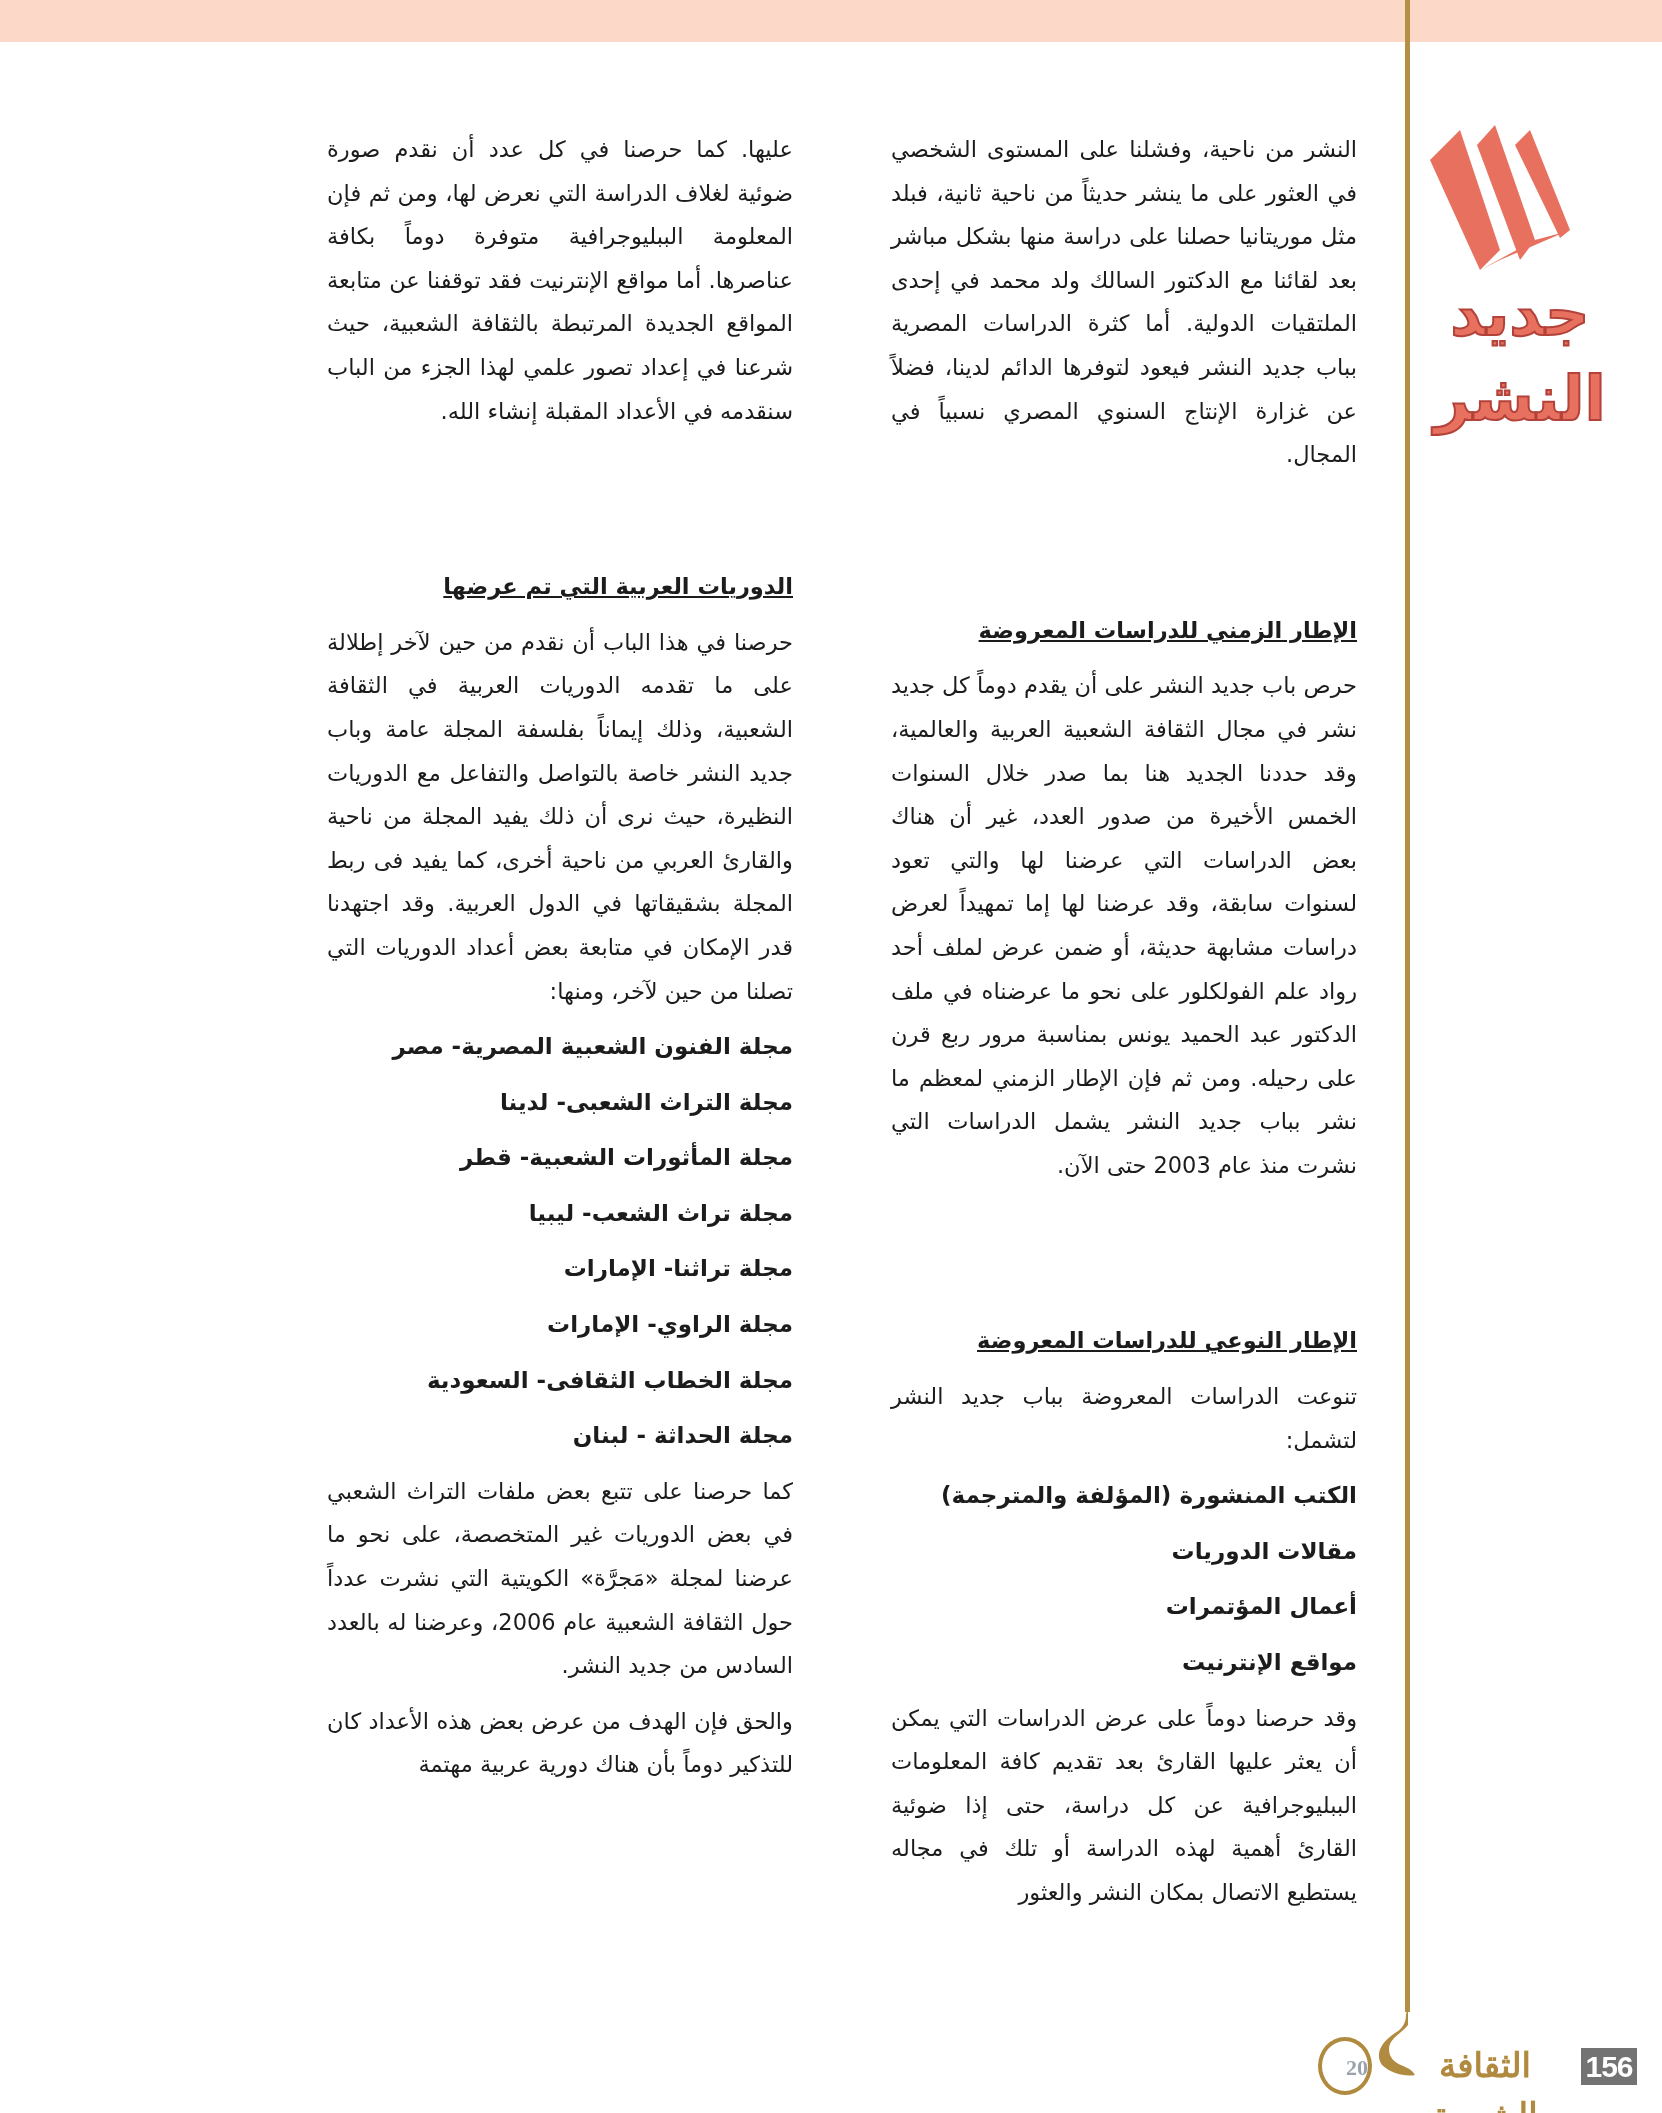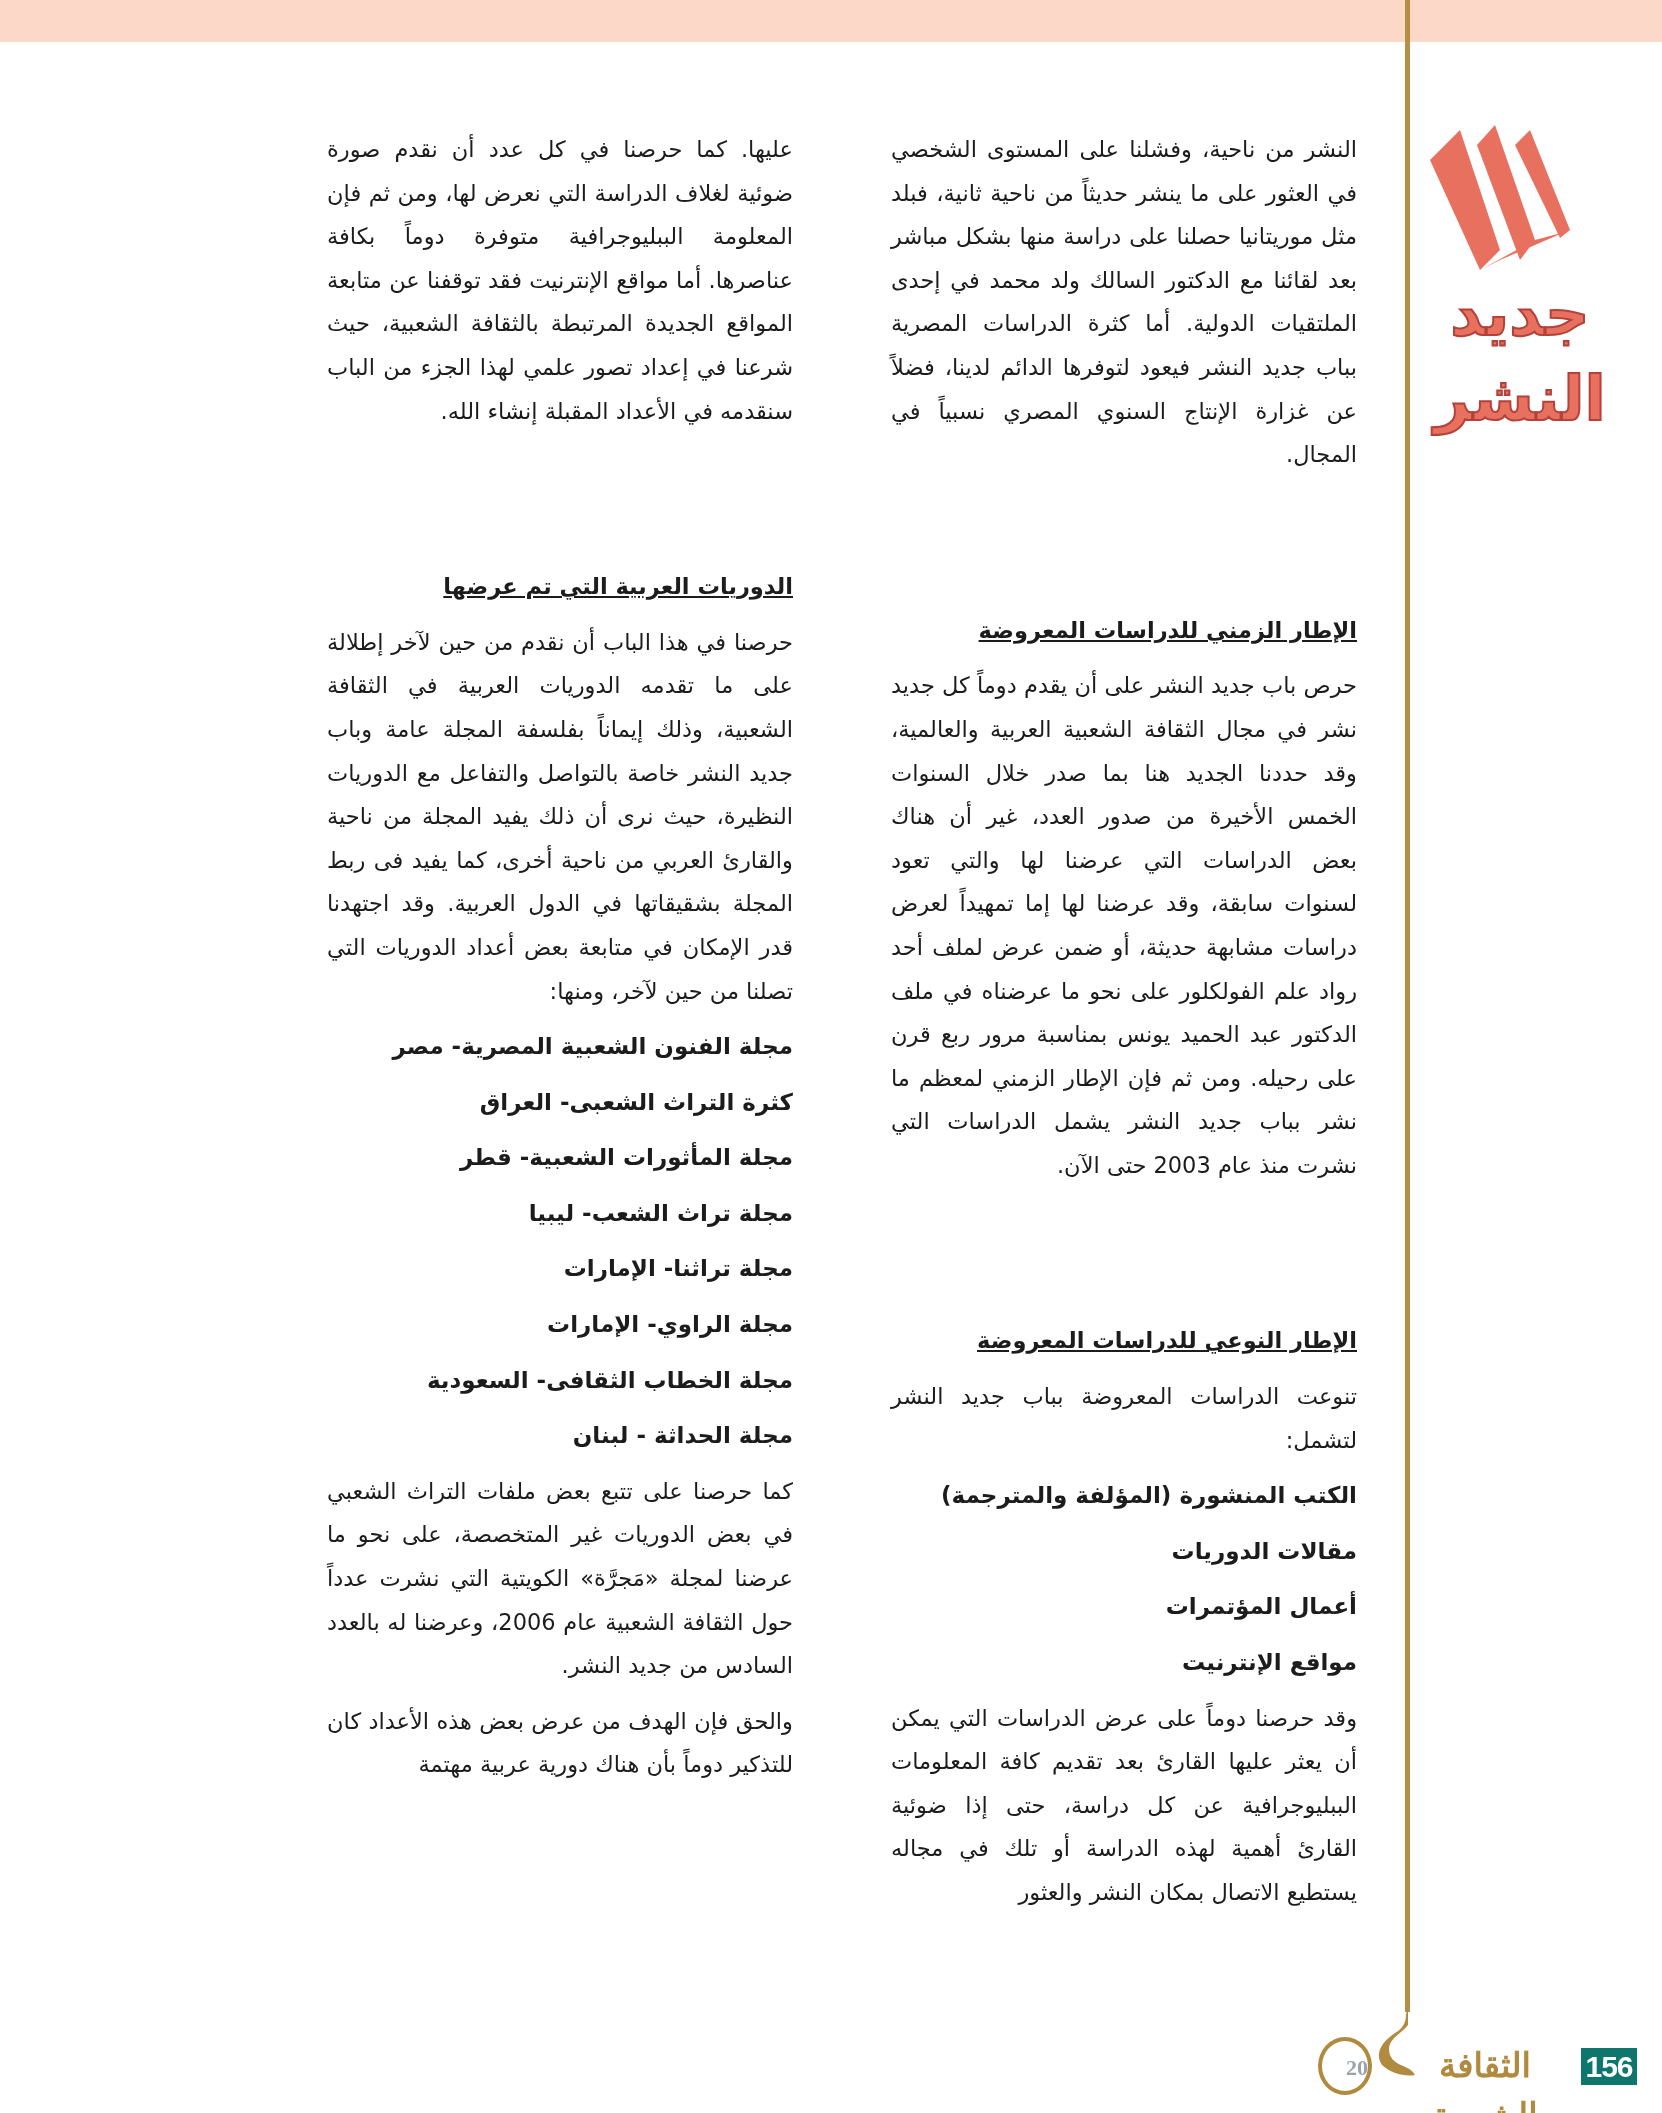--- a/index.html
+++ b/index.html
@@ -25,21 +25,21 @@
     font-size: 22.5px; line-height: 43.6px;
   }
   .col-right { left: 879px; top: 116px; width: 490px; }
   .col-left  { left: 315px; top: 116px; width: 490px; }
   .col p { margin: 12px; text-align-last: right; }
   .heading { font-weight: bold; margin: 0; font-size: 22.5px; text-decoration: underline; }
   .item { font-weight: bold; margin: 0; font-size: 23px; }
   .gap-xl { height: 108px; }
   .page-num {
     position: absolute; left: 1581px; top: 2048px; width: 56px; height: 37px;
-    background: #0f766e; color: #fff; font-weight: bold;
+    background: #737373; color: #fff; font-weight: bold;
     font-family: "Liberation Sans", sans-serif; font-size: 30px;
     line-height: 37px; text-align: center; letter-spacing: -1px;
   }
   .mag-name {
     position: absolute; left: 1395px; top: 2040px; width: 180px; height: 50px;
     direction: rtl; color: #b08a3e; font-size: 34px; font-weight: bold;
     font-family: "DejaVu Serif", serif; line-height: 50px; text-align: center;
   }
   .anniv {
     position: absolute; left: 1318px; top: 2037px; width: 54px; height: 58px;
@@ -82,21 +82,21 @@
   <p class="item">مواقع الإنترنيت</p>
   <p>وقد حرصنا دوماً على عرض الدراسات التي يمكن أن يعثر عليها القارئ بعد تقديم كافة المعلومات الببليوجرافية عن كل دراسة، حتى إذا ضوئية القارئ أهمية لهذه الدراسة أو تلك في مجاله يستطيع الاتصال بمكان النشر والعثور</p>
 </div>
 
 <div class="col col-left">
   <p>عليها. كما حرصنا في كل عدد أن نقدم صورة ضوئية لغلاف الدراسة التي نعرض لها، ومن ثم فإن المعلومة الببليوجرافية متوفرة دوماً بكافة عناصرها. أما مواقع الإنترنيت فقد توقفنا عن متابعة المواقع الجديدة المرتبطة بالثقافة الشعبية، حيث شرعنا في إعداد تصور علمي لهذا الجزء من الباب سنقدمه في الأعداد المقبلة إنشاء الله.</p>
   <div class="gap-xl"></div>
   <p class="heading">الدوريات العربية التي تم عرضها</p>
   <p>حرصنا في هذا الباب أن نقدم من حين لآخر إطلالة على ما تقدمه الدوريات العربية في الثقافة الشعبية، وذلك إيماناً بفلسفة المجلة عامة وباب جديد النشر خاصة بالتواصل والتفاعل مع الدوريات النظيرة، حيث نرى أن ذلك يفيد المجلة من ناحية والقارئ العربي من ناحية أخرى، كما يفيد فى ربط المجلة بشقيقاتها في الدول العربية. وقد اجتهدنا قدر الإمكان في متابعة بعض أعداد الدوريات التي تصلنا من حين لآخر، ومنها:</p>
   <p class="item">مجلة الفنون الشعبية المصرية- مصر</p>
-  <p class="item">كثرة التراث الشعبى- العراق</p>
+  <p class="item">مجلة التراث الشعبى- لدينا</p>
   <p class="item">مجلة المأثورات الشعبية- قطر</p>
   <p class="item">مجلة تراث الشعب- ليبيا</p>
   <p class="item">مجلة تراثنا- الإمارات</p>
   <p class="item">مجلة الراوي- الإمارات</p>
   <p class="item">مجلة الخطاب الثقافى- السعودية</p>
   <p class="item">مجلة الحداثة - لبنان</p>
   <p>كما حرصنا على تتبع بعض ملفات التراث الشعبي في بعض الدوريات غير المتخصصة، على نحو ما عرضنا لمجلة «مَجرَّة» الكويتية التي نشرت عدداً حول الثقافة الشعبية عام 2006، وعرضنا له بالعدد السادس من جديد النشر.</p>
   <p>والحق فإن الهدف من عرض بعض هذه الأعداد كان للتذكير دوماً بأن هناك دورية عربية مهتمة</p>
 </div>
 

